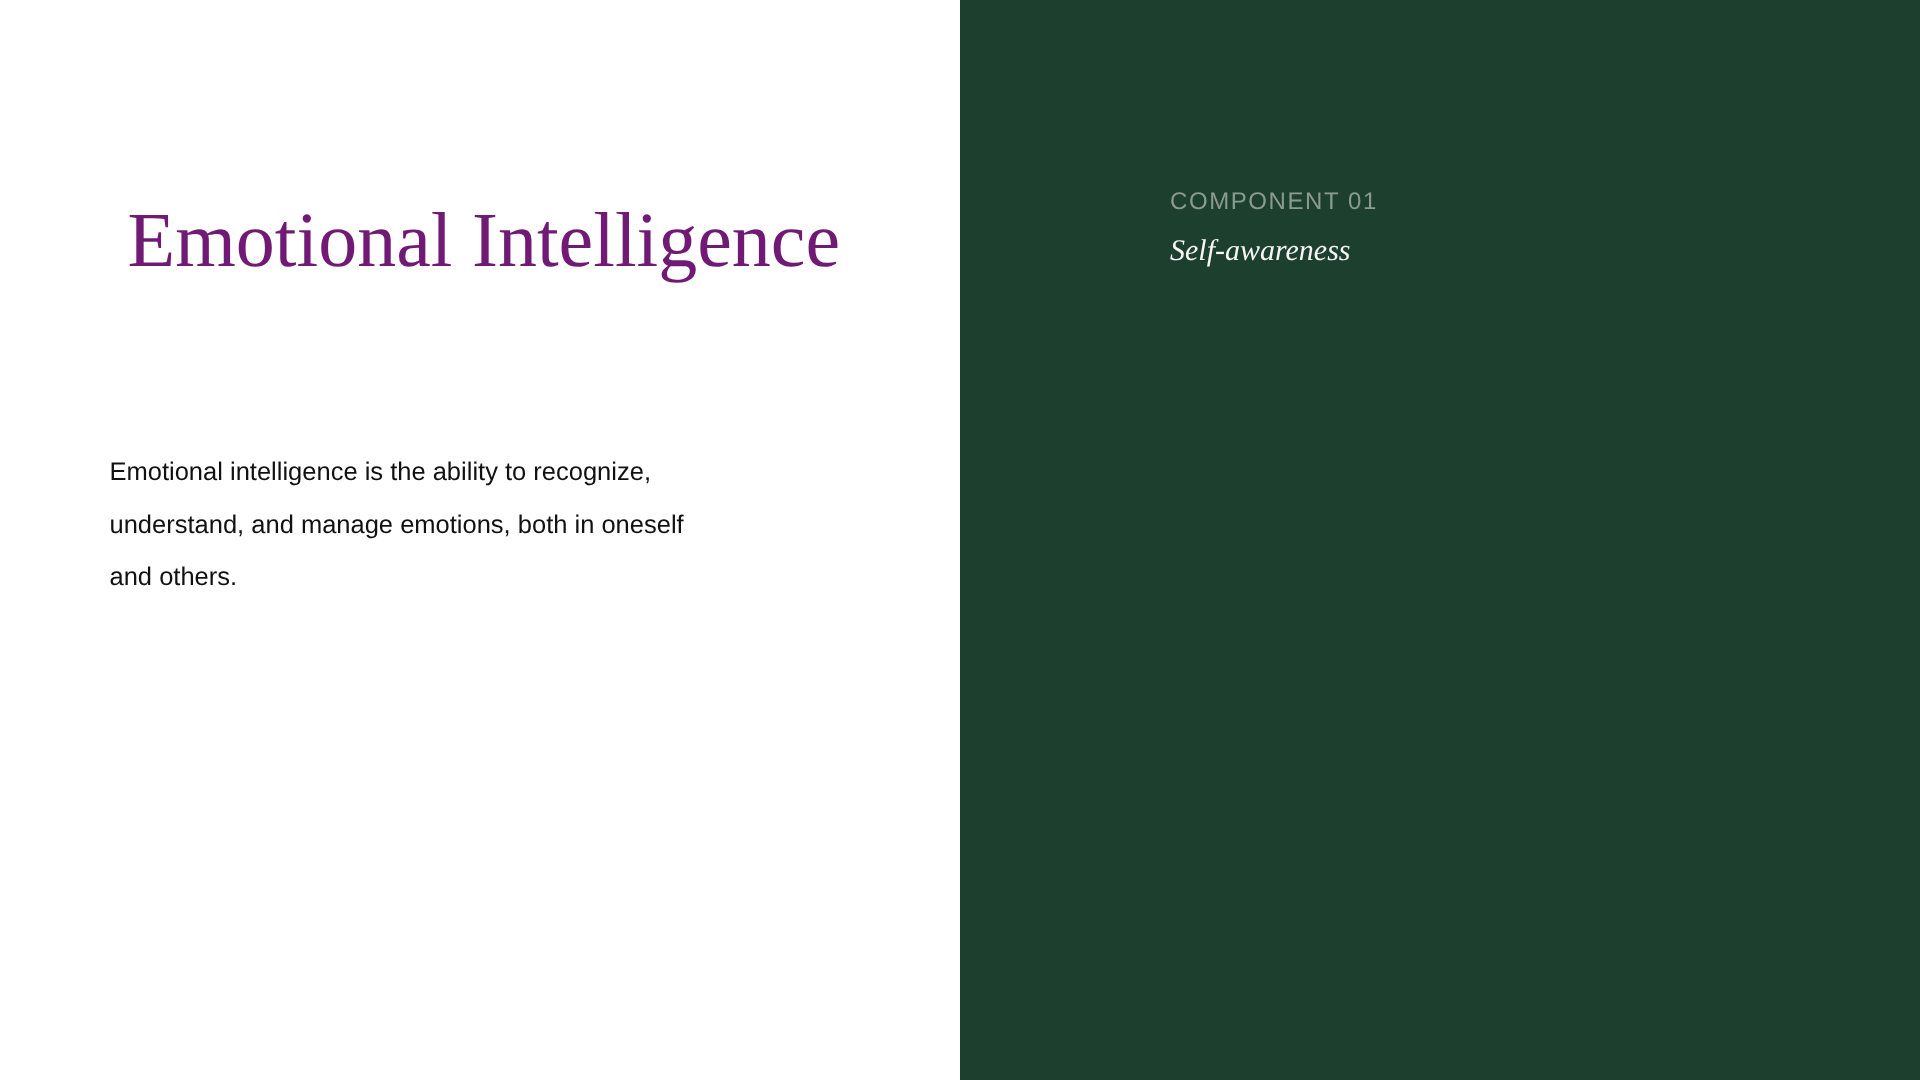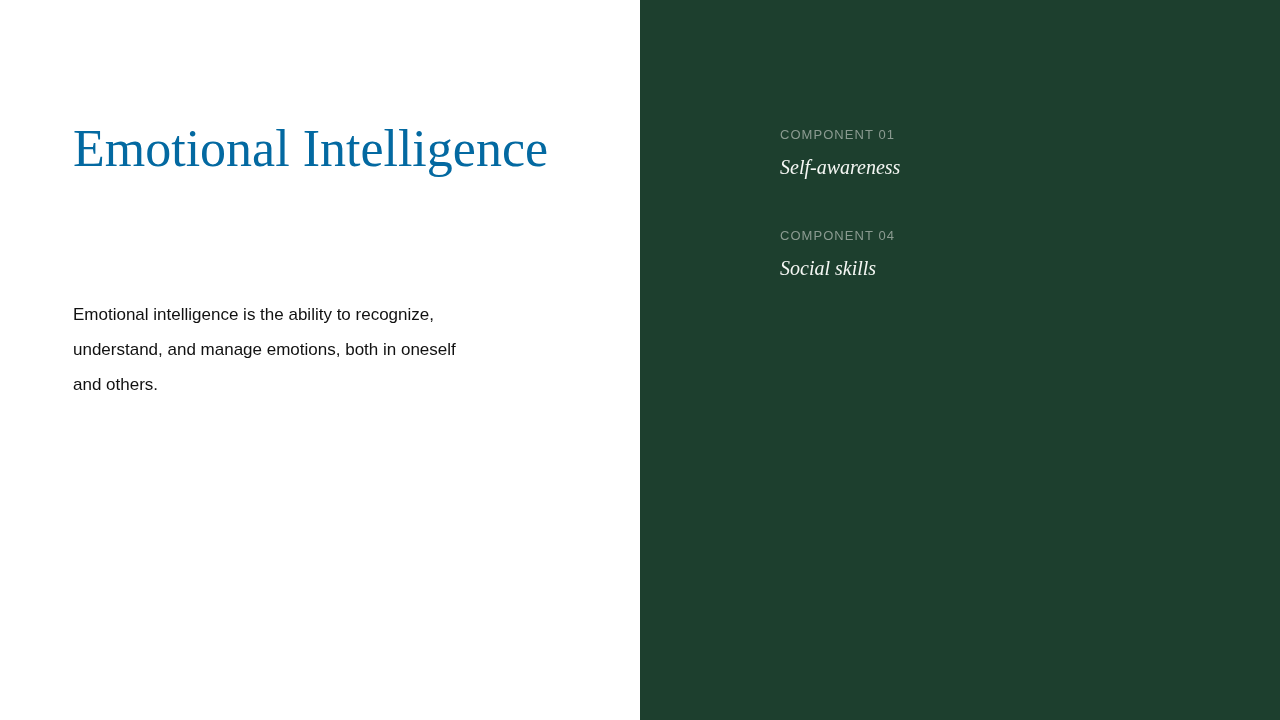--- a/index.html
+++ b/index.html
@@ -29,27 +29,27 @@
     width: 640px;
     height: 720px;
     background: #ffffff;
     box-sizing: border-box;
   }
 
   .title-main {
     position: absolute;
     left: 73px;
     top: 118px;
-    margin: 0;
+    margin: 12px;
     font-family: "Liberation Serif", "DejaVu Serif", serif;
     font-size: 52px;
     font-weight: 400;
     line-height: 62px;
     letter-spacing: 0px;
-    color: #0369a1;
+    color: #701a75;
     white-space: nowrap;
   }
 
   .body-copy {
     position: absolute;
     left: 73px;
     top: 297px;
     width: 400px;
     margin: 0;
     font-family: "Liberation Sans", sans-serif;
@@ -82,21 +82,21 @@
     margin: 0 0 41px 0;
     padding: 0;
   }
   .component-item:last-child {
     margin-bottom: 0;
   }
 
   .component-eyebrow {
     display: block;
     font-family: "Liberation Sans", sans-serif;
-    font-size: 13px;
+    font-size: 16px;
     font-weight: 400;
     letter-spacing: 1.05px;
     line-height: 15px;
     color: #8b9b91;
     text-transform: uppercase;
     margin: 0 0 5px 0;
   }
 
   .component-title {
     display: block;
@@ -124,21 +124,17 @@
   <section class="panel-right">
     <ul class="component-list">
 
       <li class="component-item">
         <span class="component-eyebrow">COMPONENT 01</span>
         <span class="component-title">Self-awareness</span>
       </li>
 
 
 
-      <li class="component-item">
-        <span class="component-eyebrow">COMPONENT 04</span>
-        <span class="component-title">Social skills</span>
-      </li>
 
     </ul>
   </section>
 
 </div>
 
 </body></html>

